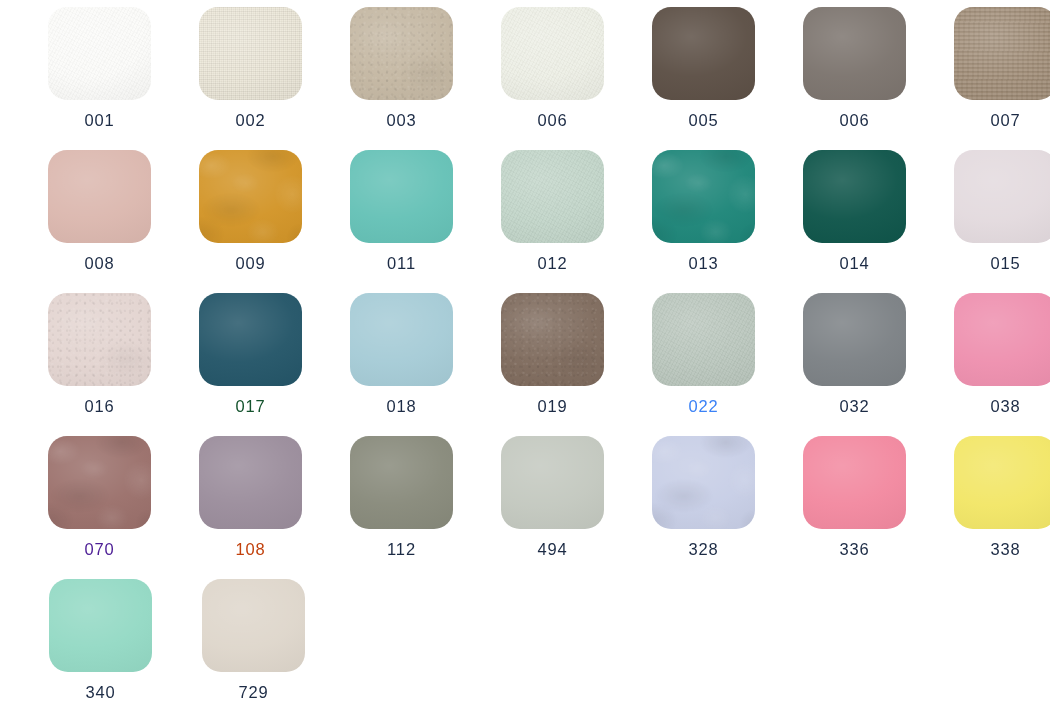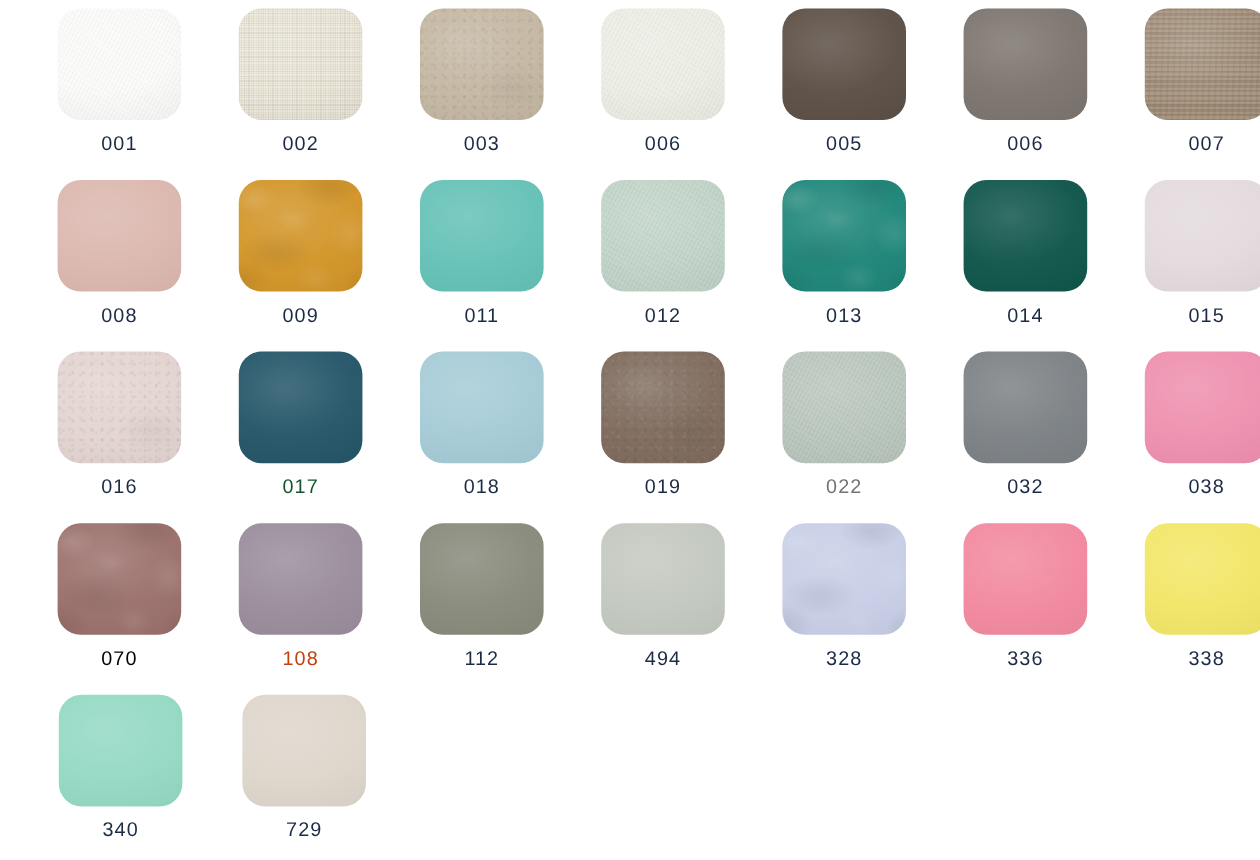--- a/index.html
+++ b/index.html
@@ -240,35 +240,35 @@
       <div class="swatch-cell">
         <div class="swatch-chip tex-flat" style="background-color: rgb(165, 203, 214);"></div>
         <div class="swatch-label" style="color: rgb(28, 43, 69);">018</div>
       </div>
       <div class="swatch-cell">
         <div class="swatch-chip tex-grain" style="background-color: rgb(126, 106, 92);"></div>
         <div class="swatch-label" style="color: rgb(28, 43, 69);">019</div>
       </div>
       <div class="swatch-cell">
         <div class="swatch-chip tex-fiber" style="background-color: rgb(183, 196, 186);"></div>
-        <div class="swatch-label" style="color: #737373;">022</div>
+        <div class="swatch-label" style="color: #3b82f6;">022</div>
       </div>
       <div class="swatch-cell">
         <div class="swatch-chip tex-flat" style="background-color: rgb(123, 128, 132);"></div>
         <div class="swatch-label" style="color: rgb(28, 43, 69);">032</div>
       </div>
       <div class="swatch-cell">
         <div class="swatch-chip tex-flat" style="background-color: rgb(238, 143, 174);"></div>
         <div class="swatch-label" style="color: rgb(28, 43, 69);">038</div>
       </div>
     </div>
     <div class="swatch-row">
       <div class="swatch-cell">
         <div class="swatch-chip tex-mottled" style="background-color: rgb(154, 111, 106);"></div>
-        <div class="swatch-label" style="color: #000000; text-align: right;">070</div>
+        <div class="swatch-label" style="color: #4c1d95; text-align: right;">070</div>
       </div>
       <div class="swatch-cell">
         <div class="swatch-chip tex-flat" style="background-color: rgb(154, 140, 155);"></div>
         <div class="swatch-label" style="color: #c2410c;">108</div>
       </div>
       <div class="swatch-cell">
         <div class="swatch-chip tex-flat" style="background-color: rgb(135, 137, 122);"></div>
         <div class="swatch-label" style="color: rgb(28, 43, 69);">112</div>
       </div>
       <div class="swatch-cell">

